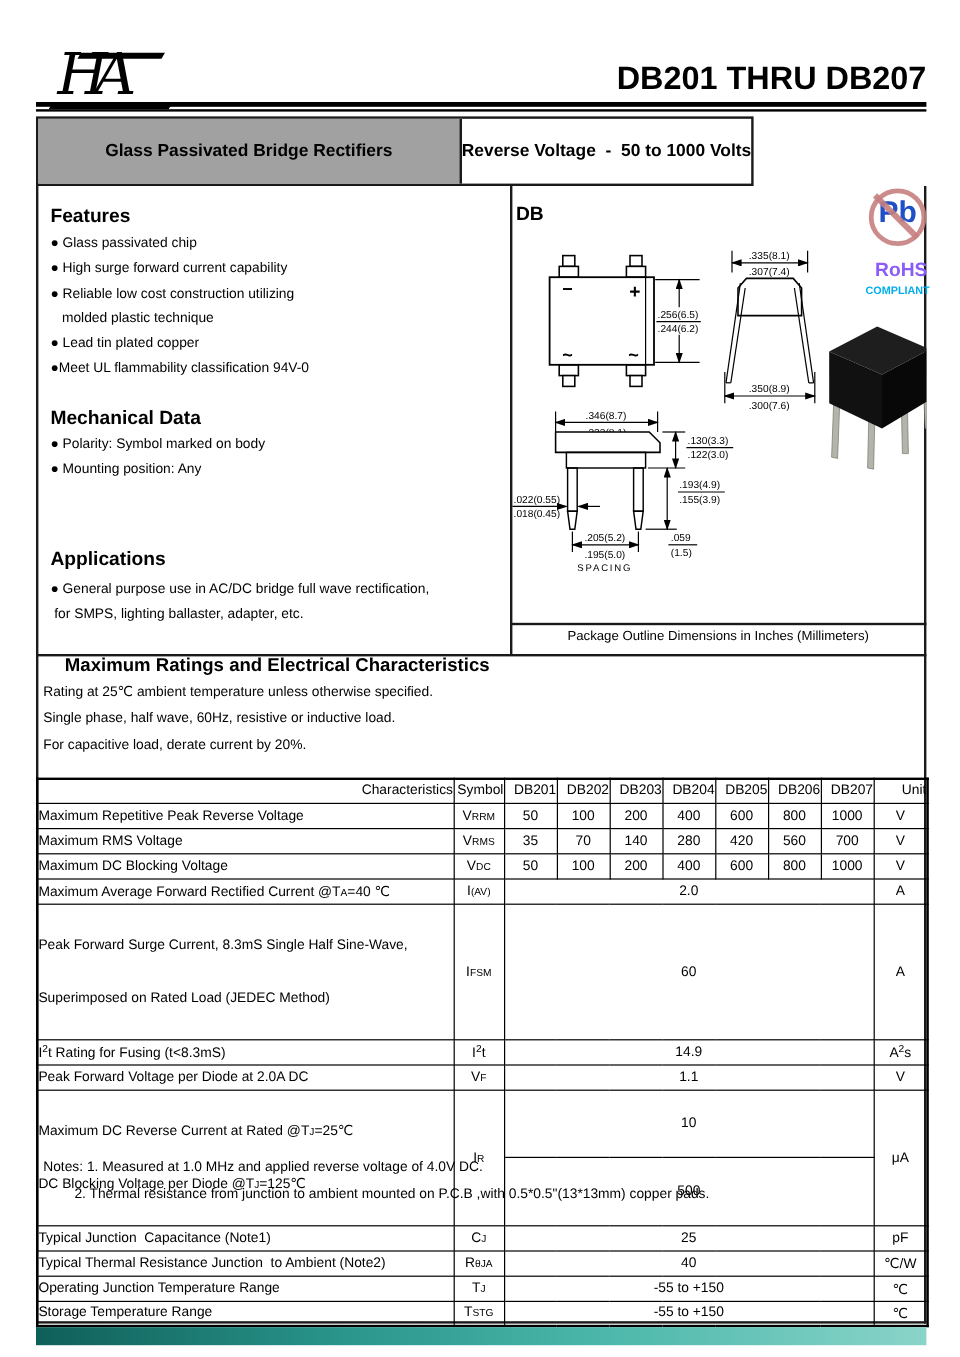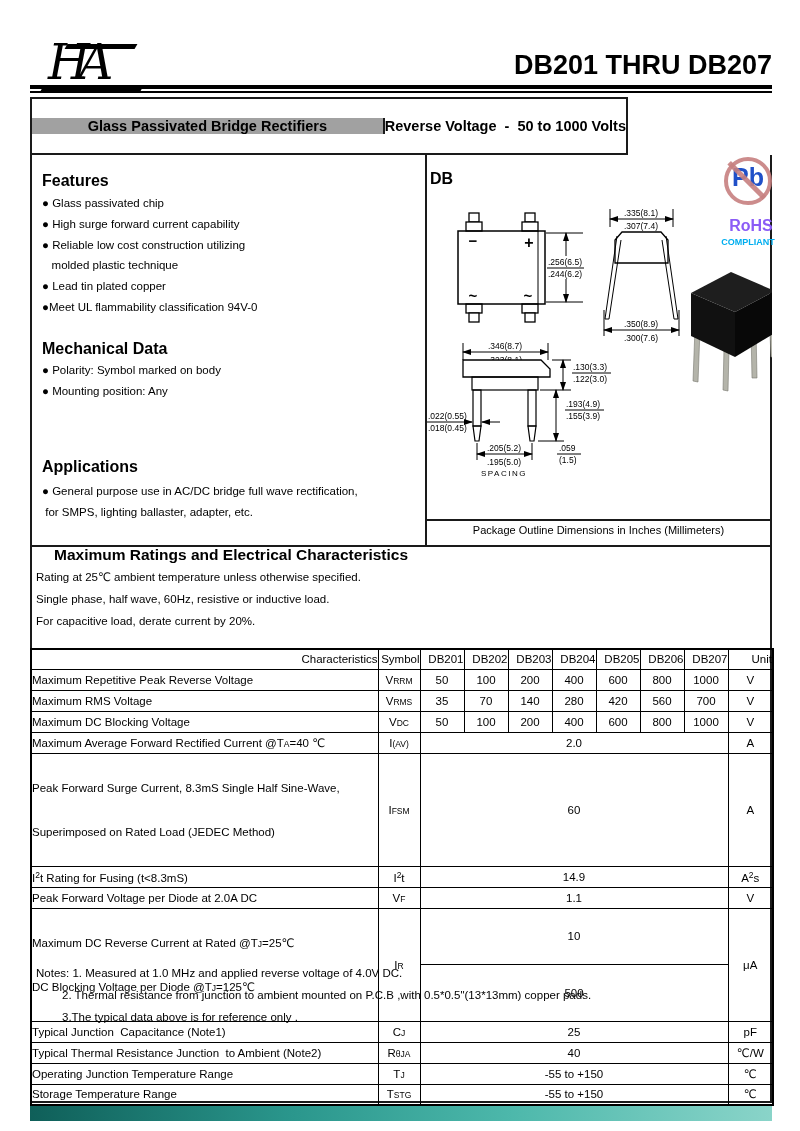--- a/index.html
+++ b/index.html
@@ -13,21 +13,21 @@
   .logo-bar-top{position:absolute;left:28px;top:0px;width:70px;height:5px;background:#000;transform:skewX(-30deg);}
   .logo-bar-bottom{position:absolute;left:4px;top:42px;width:100px;height:5px;background:#000;transform:skewX(-30deg);}
 
   .doc-title{position:absolute;right:28px;top:50px;font-size:27px;font-weight:bold;white-space:pre;}
 
   .rule-thick{position:absolute;left:30px;top:85px;width:742px;height:4px;background:#000;}
   .rule-thin{position:absolute;left:30px;top:91px;width:742px;height:2px;background:#000;}
 
   
   .hdr-box{position:absolute;left:30px;top:97px;width:598px;height:58px;border:2px solid #1a1a1a;
-           box-sizing:border-box;display:flex;align-items:center;}
+           box-sizing:border-box;display:flex;}
   .hdr-left{width:393px;background:#a1a1a1;border-right:2px solid #1a1a1a;display:flex;
             align-items:center;justify-content:center;font-weight:bold;font-size:14.5px;}
   .hdr-right{flex:1;display:flex;flex-direction:column;justify-content:space-evenly;
              text-align:center;font-weight:bold;font-size:14.5px;white-space:pre;}
 
   .main-box{position:absolute;left:30px;top:155px;width:742px;height:948px;
             border:2px solid #1a1a1a;border-top:none;box-sizing:border-box;}
   .v-divider{position:absolute;left:425px;top:155px;width:2px;height:390px;background:#1a1a1a;}
   .caption-line{position:absolute;left:425px;top:519px;width:347px;height:2px;background:#1a1a1a;}
   .section-line{position:absolute;left:30px;top:545px;width:742px;height:2px;background:#1a1a1a;}
@@ -374,17 +374,16 @@
       <td class="cells"><span>T</span><span class="sb">STG</span></td>
       <td class="cellv" colspan="7">-55 to +150</td>
       <td class="cellu">℃</td>
     </tr>
   </tbody>
     </table>
 
   <div class="notes">
     <div class="n1">Notes: 1. Measured at 1.0 MHz and applied reverse voltage of 4.0V DC.</div>
     <div class="n2">2. Thermal resistance from junction to ambient mounted on P.C.B ,with 0.5*0.5"(13*13mm) copper pads.</div>
-    <div class="n3">3.The typical data above is for reference only .</div>
   </div>
 
   <div class="footer-bar"></div>
 </div>
 
 </body></html>

